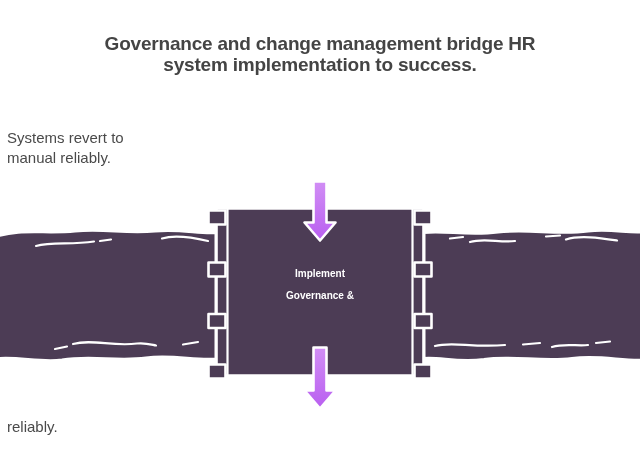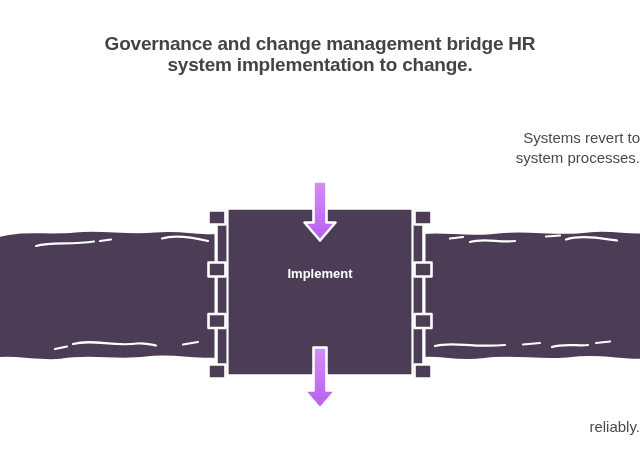--- a/index.html
+++ b/index.html
@@ -18,34 +18,34 @@
     text-align: center;
     font-size: 19px;
     line-height: 21px;
     font-weight: 700;
     letter-spacing: -0.2px;
     color: var(--c-title_text, #444444);
   }
   .caption {
     position: absolute;
     left: 7px; right: 0;
-    text-align: right;
+    text-align: left;
     font-size: 15px;
     line-height: 20px;
     font-weight: 500;
     color: var(--c-label_text, #4a4a4a);
   }
   .caption.top-caption    { top: 104px; }
   .caption.bottom-caption { top: 393px; }
   .bridge-label {
     position: absolute;
     left: 220px; top: 239px;
     width: 200px;
     text-align: center;
-    font-size: 13px;
+    font-size: 10px;
     line-height: 22px;
     font-weight: 700;
     color: var(--c-box_text, #ffffff);
   }
   svg.diagram { position: absolute; left: 0; top: 0; }
   .land {
     fill: var(--c-land, #4c3c55);
     stroke: var(--c-outline, #ffffff);
     stroke-width: 3;
     stroke-linejoin: round;
@@ -74,21 +74,21 @@
   .stop-a { stop-color: var(--c-arrow_light, #d08bf5); }
   .stop-b { stop-color: var(--c-arrow_dark, #b95ff0); }
 </style>
 </head>
 <body>
 
 <div class="canvas">
 
   <div class="title">
     <div>Governance and change management bridge HR</div>
-    <div>system implementation to change.</div>
+    <div>system implementation to success.</div>
   </div>
 
   <svg class="diagram" width="640" height="453" viewBox="0 0 640 453">
     <defs>
       <linearGradient id="agTop" x1="0" y1="0" x2="0" y2="1">
         <stop class="stop-a" offset="0" stop-color="#d18ef5"></stop>
         <stop class="stop-b" offset="1" stop-color="#b95ff0"></stop>
       </linearGradient>
       <linearGradient id="agBottom" x1="0" y1="0" x2="0" y2="1">
         <stop class="stop-a" offset="0" stop-color="#d18ef5"></stop>
@@ -140,24 +140,25 @@
     <rect class="tab" x="414.5" y="238.5" width="17" height="14"></rect>
     <rect class="tab" x="414.5" y="290" width="17" height="14"></rect>
     <rect class="tab" x="414.5" y="340.5" width="17" height="14"></rect>
 
     <path class="arrow" fill="url(#agTop)" d="M 313.5 157.5 L 326.5 157.5 L 326.5 198.5 L 335.5 198.5 L 320 216.5 L 304.5 198.5 L 313.5 198.5 Z"></path>
     <path class="arrow" fill="url(#agBottom)" d="M 313.5 323.5 L 326.5 323.5 L 326.5 366.5 L 335.5 366.5 L 320 384.5 L 304.5 366.5 L 313.5 366.5 Z"></path>
   </svg>
 
   <div class="caption top-caption">
     <div>Systems revert to</div>
-    <div>system processes.</div>
+    <div>manual reliably.</div>
   </div>
 
   <div class="bridge-label">
     <div>Implement</div>
+    <div>Governance &amp;</div>
   </div>
 
   <div class="caption bottom-caption">
     <div>reliably.</div>
   </div>
 
 </div>
 
 </body></html>

